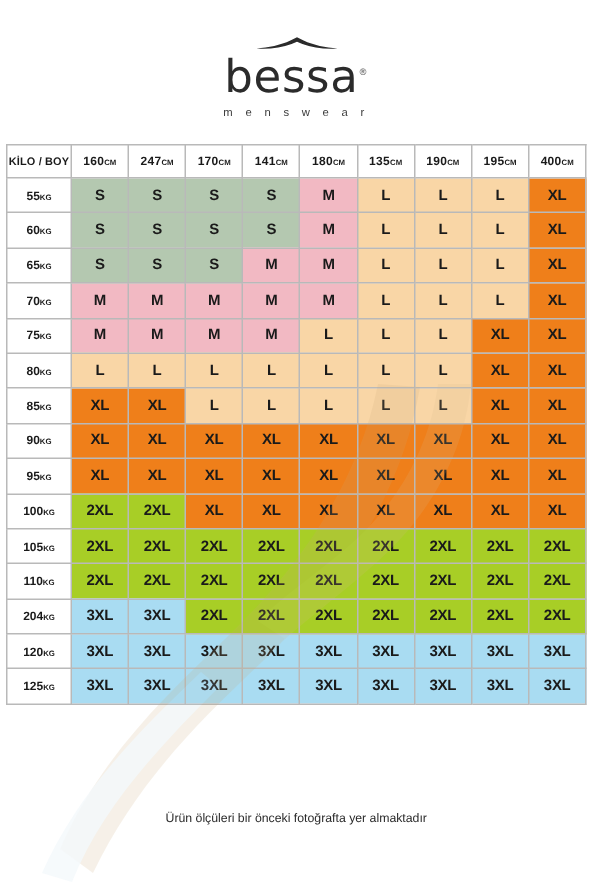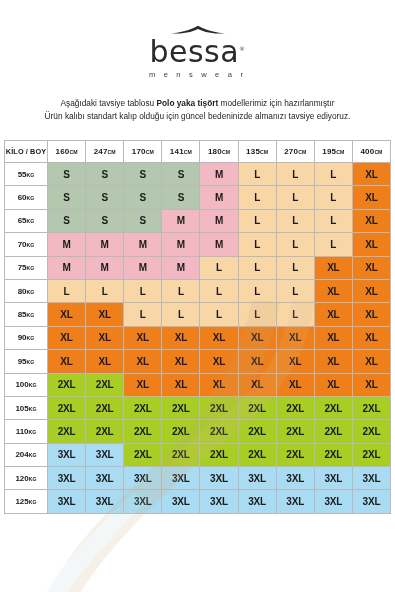--- a/index.html
+++ b/index.html
@@ -125,40 +125,36 @@
     <span class="logo-crown">
       <svg width="56" height="11" viewBox="0 0 56 11">
         <path d="M1 8.4 C9 7.6 17 6.2 23.6 3.0 L28 0.8 L32.4 3.0 C39 6.2 47 7.6 55 8.4
                  C46.5 8.9 38.2 8.0 31.6 5.4 L28 3.9 L24.4 5.4 C17.8 8.0 9.5 8.9 1 8.4 Z" fill="#2b2b2b"></path>
       </svg>
     </span>
     <div class="logo-word"><span>bessa</span><span class="logo-reg">®</span></div>
     <div class="logo-sub">m e n s   w e a r</div>
   </div>
 
-  <div class="intro">
-    <div><span>Aşağıdaki tavsiye tablosu </span><b>Polo yaka tişört</b><span> modellerimiz için hazırlanmıştır</span></div>
-    <div>Ürün kalıbı standart kalıp olduğu için güncel bedeninizde almanızı tavsiye ediyoruz.</div>
-  </div>
 
   <div class="table-wrap">
     <table>
       <colgroup>
           <col class="kcol">
         </colgroup>
       <thead>
         <tr>
           <th class="kb">KİLO / BOY</th>
         <th><span>160</span><span class="unit">CM</span></th>
             <th><span>247</span><span class="unit">CM</span></th>
             <th><span>170</span><span class="unit">CM</span></th>
             <th><span>141</span><span class="unit">CM</span></th>
             <th><span>180</span><span class="unit">CM</span></th>
             <th><span>135</span><span class="unit">CM</span></th>
-            <th><span>270</span><span class="unit">CM</span></th>
+            <th><span>190</span><span class="unit">CM</span></th>
             <th><span>195</span><span class="unit">CM</span></th>
             <th><span>400</span><span class="unit">CM</span></th>
           </tr>
       </thead>
       <tbody>
           <tr>
             <td class="kg"><span>55</span><span class="unit">KG</span></td>
             <td class="cell s-S" style="background: rgb(180, 200, 176);">S</td>
             <td class="cell s-S" style="background: rgb(180, 200, 176);">S</td>
             <td class="cell s-S" style="background: rgb(180, 200, 176);">S</td>
@@ -344,14 +340,15 @@
       <g opacity="0.16">
         <path d="M252 160 C238 230, 196 286, 150 330 C110 368, 66 410, 40 470
                  L62 486 C92 424, 134 384, 176 344 C226 296, 268 234, 280 162 Z" fill="#c9a878"></path>
         <path d="M292 160 C286 206, 262 244, 228 272 C206 290, 186 304, 172 318
                  L190 330 C208 314, 230 298, 252 278 C288 246, 310 204, 314 160 Z" fill="#d8b98c"></path>
         <path d="M28 486 C52 432, 92 392, 134 352 L146 362 C106 402, 68 442, 48 492 Z" fill="#bcd9ea" opacity="0.85"></path>
       </g>
     </svg>
   </div>
 
+  <div class="footer">Ürün ölçüleri bir önceki fotoğrafta yer almaktadır</div>
 
 </div>
 
 </body></html>

